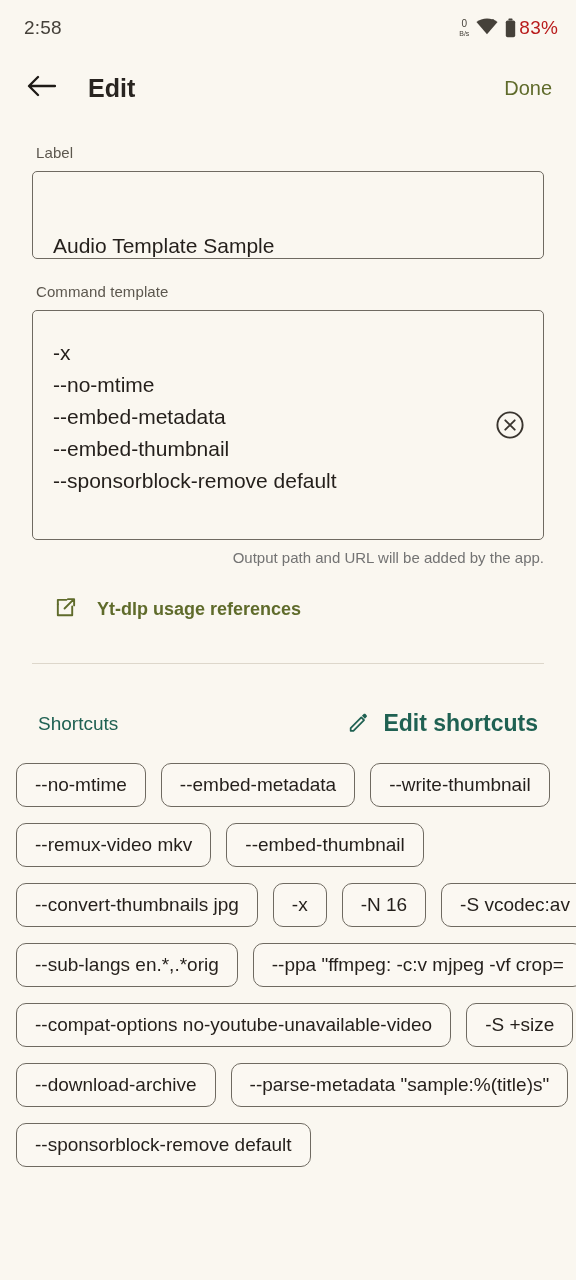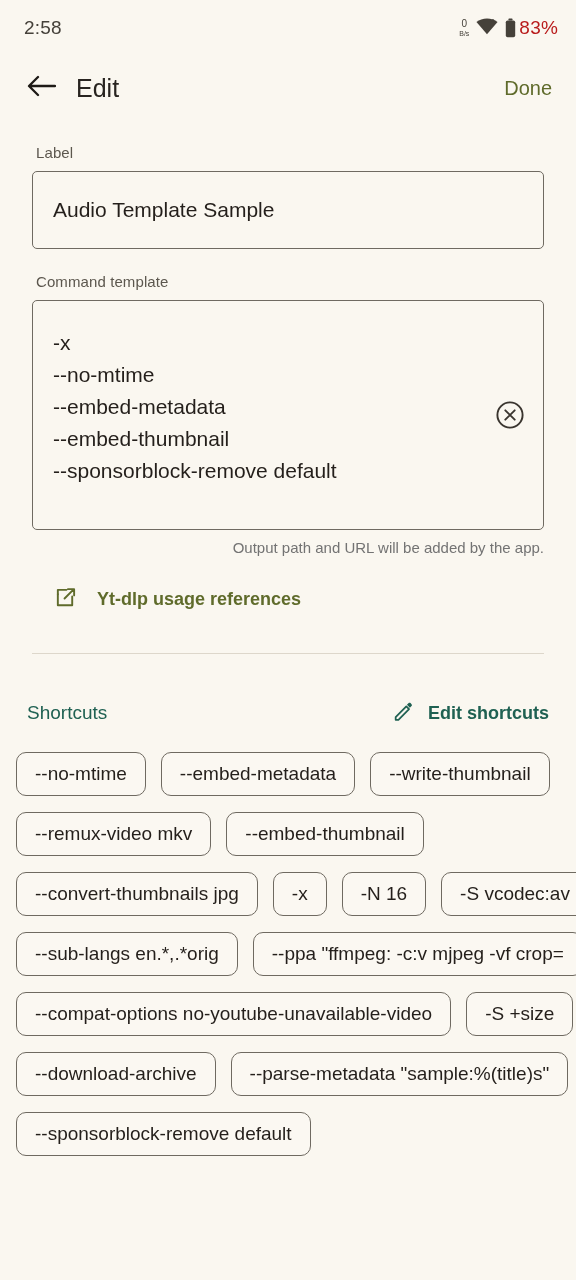--- a/index.html
+++ b/index.html
@@ -65,22 +65,22 @@
   }
   .back-btn {
     width: 34px; height: 34px;
     display: flex; align-items: center; justify-content: center;
     cursor: pointer;
     flex: 0 0 auto;
   }
   .app-title {
     font-size: 25px;
     color: #282420;
-    margin-left: 18px;
-    font-weight: 400;
+    margin-left: 30px;
+    font-weight: 700;
   }
   .done-btn {
     margin-left: auto;
     font-size: 20px;
     color: #5f6b2b;
     cursor: pointer;
     padding: 6px 2px;
   }
 
   
@@ -88,25 +88,25 @@
 
   .field-label {
     font-size: 15px;
     color: #5c574e;
     margin: 24px 0 10px 4px;
     letter-spacing: 0.1px;
   }
 
   .text-field {
     width: 512px;
-    height: 78px;
+    height: 88px;
     border: 1.3px solid #6f6a61;
     border-radius: 5px;
     display: flex;
-    align-items: center;
+    align-items: flex-end;
     padding: 0 20px;
     background: transparent;
     cursor: text;
   }
   .text-field .value {
     font-size: 21px;
     color: #241f1b;
   }
 
   .textarea-field {
@@ -158,37 +158,37 @@
   .divider {
     height: 1px;
     background: #ddd7cb;
     margin: 40px 32px 0 32px;
   }
 
   
   .shortcuts-header {
     display: flex;
     align-items: center;
-    padding: 0 27px;
+    padding: 0 38px;
     margin-top: 46px;
   }
   .shortcuts-title {
     font-size: 19px;
     color: #1f6152;
     cursor: pointer;
   }
   .edit-shortcuts {
     margin-left: auto;
     display: flex;
     align-items: center;
     gap: 14px;
     cursor: pointer;
   }
   .edit-shortcuts .es-text {
-    font-size: 18px;
+    font-size: 23px;
     font-weight: bold;
     color: #1f6152;
   }
 
   .chips-area {
     margin-top: 26px;
     padding-left: 16px;
     width: 576px;
   }
   .chip-row {

